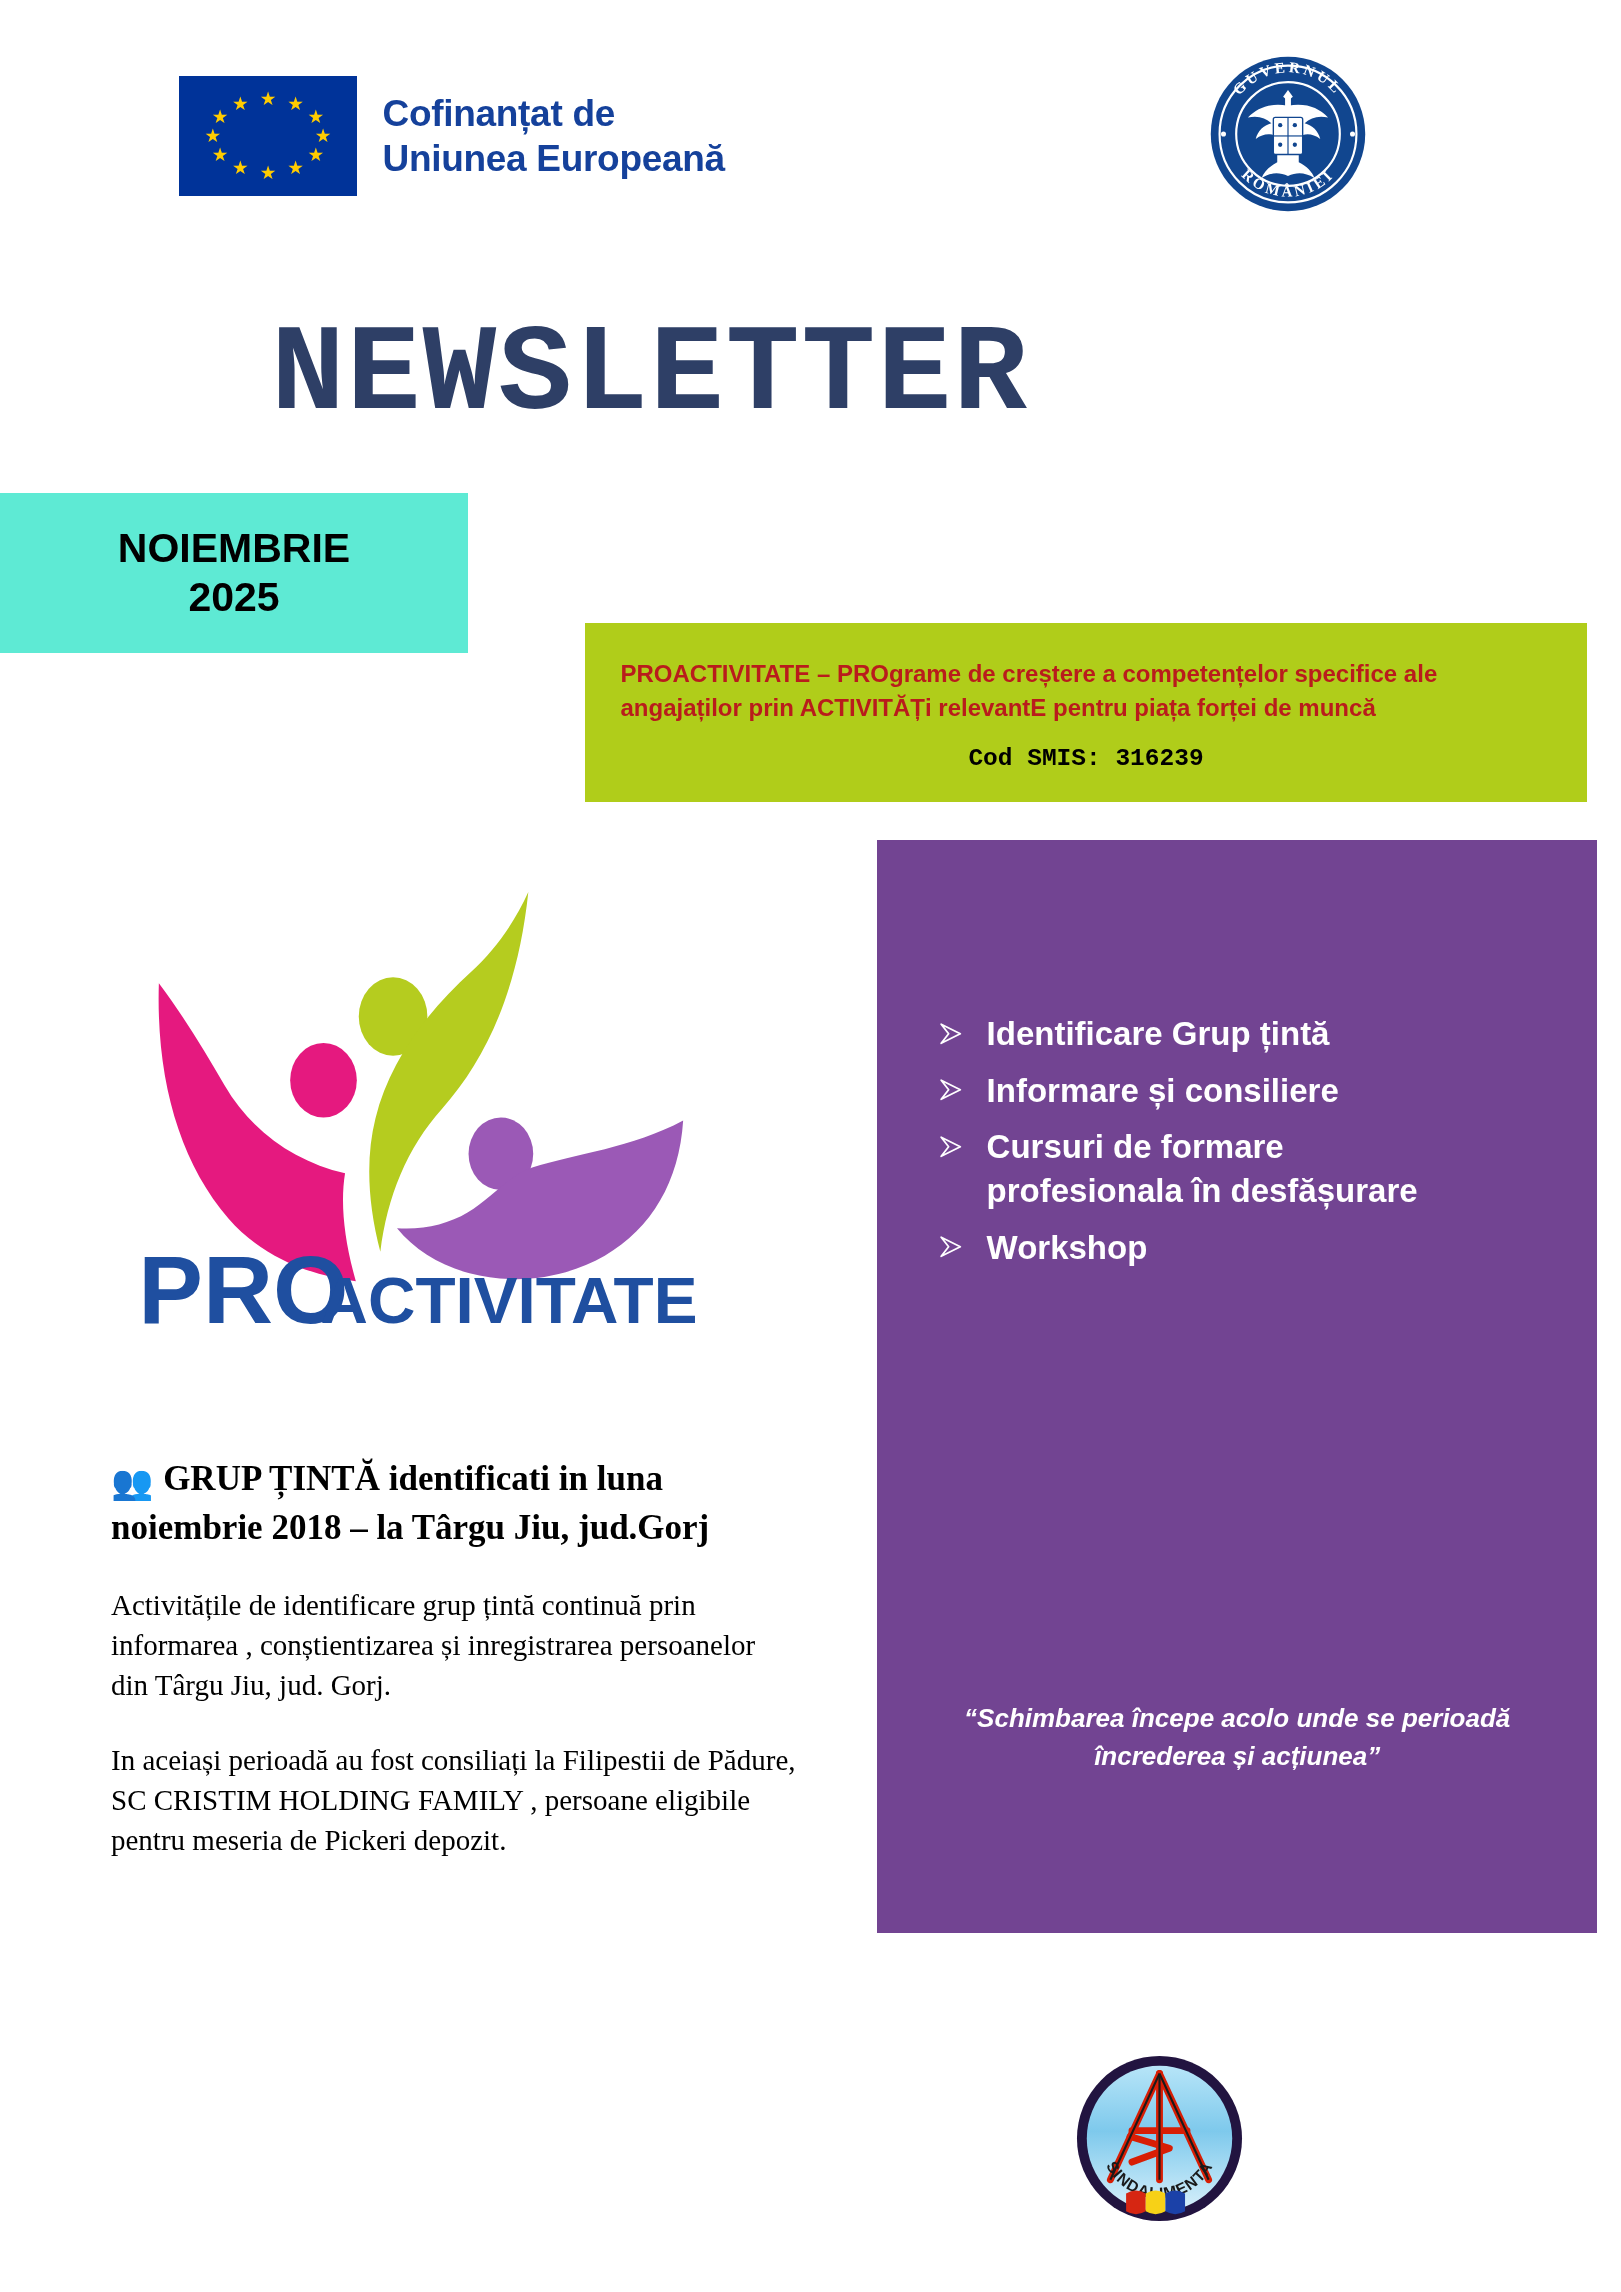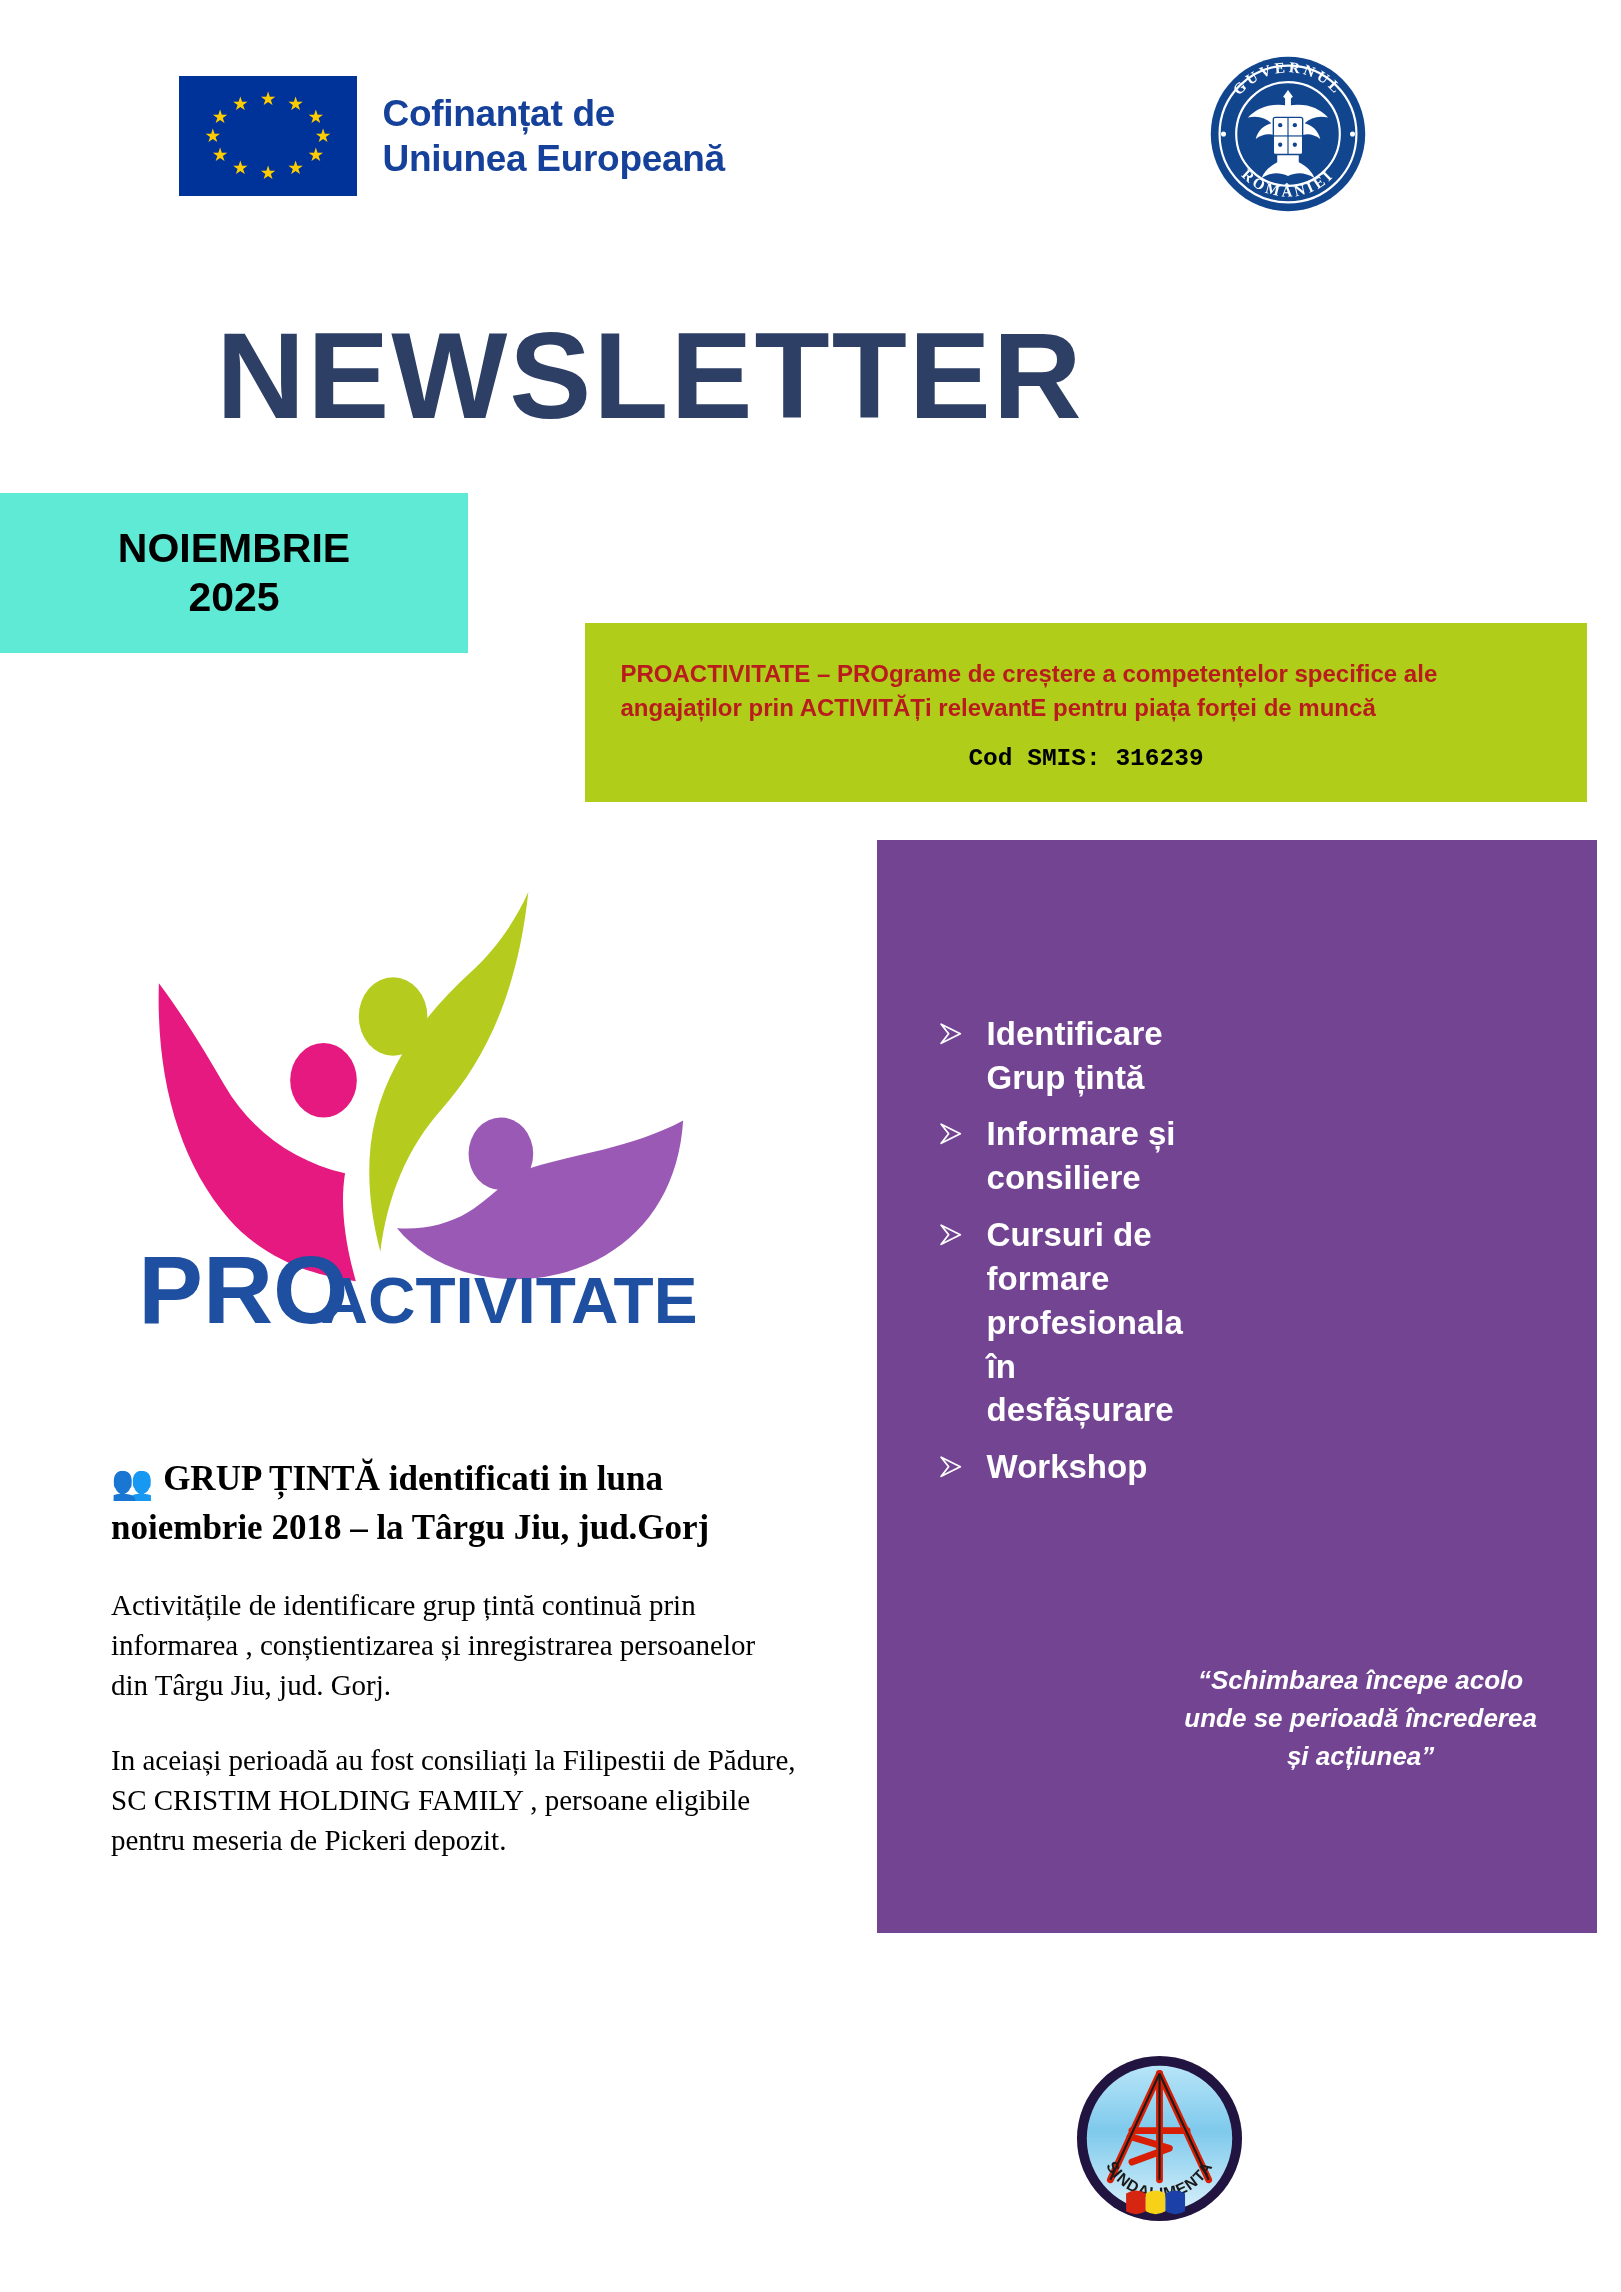--- a/index.html
+++ b/index.html
@@ -62,21 +62,21 @@
     height: 174px;
   }
 
   
   .newsletter-title {
     position: absolute;
     left: 0;
     top: 314px;
     width: 1300px;
     text-align: center;
-    font-family: Liberation Sans, sans-serif;
+    font-family: Liberation Mono, monospace;
     font-weight: bold;
     font-size: 123px;
     letter-spacing: 2px;
     color: #2e3f66;
     line-height: 1;
   }
 
   
   .month-banner {
     position: absolute;
@@ -146,21 +146,21 @@
   .purple-panel {
     position: absolute;
     left: 877px;
     top: 840px;
     width: 720px;
     height: 1093px;
     background: #724492;
     box-sizing: border-box;
     padding: 172px 39px 39px 59px;
     display: flex;
-    flex-direction: row;
+    flex-direction: column;
   }
   .bullet-list {
     list-style: none;
     margin: 0;
     padding: 0;
   }
   .bullet-list li {
     display: flex;
     align-items: flex-start;
     gap: 21.6px;

